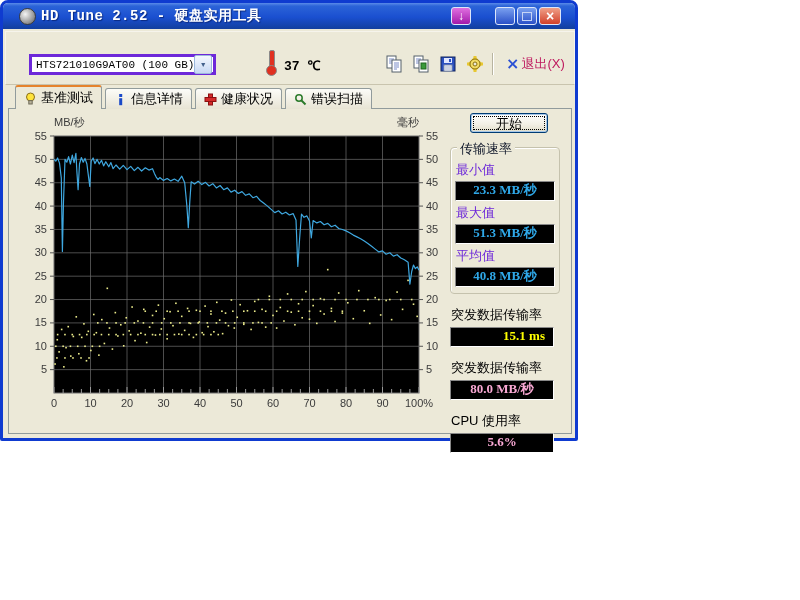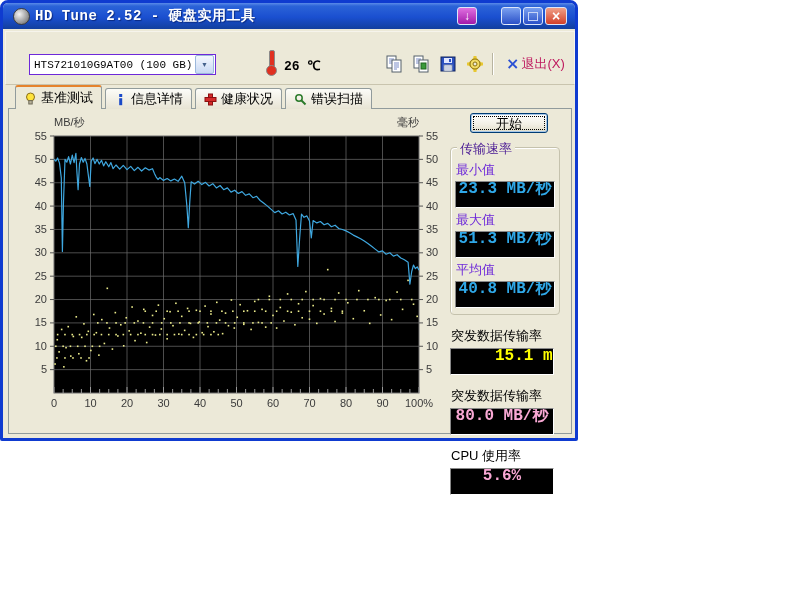--- a/index.html
+++ b/index.html
@@ -2,39 +2,39 @@
 <html><head>
 <meta charset="utf-8">
 <style>
   html,body{margin:0;padding:0;background:#fff;font-family:"Liberation Sans",sans-serif;}
   #canvas{position:relative;width:800px;height:600px;background:#fff;overflow:hidden;}
   .window{position:absolute;left:0;top:0;width:578px;height:441px;border:3px solid #0f3bd0;
           border-radius:8px 8px 2px 2px;background:#ECE9D8;box-sizing:border-box;}
   
   .titlebar{position:absolute;left:0;top:0;right:0;height:26px;border-radius:5px 5px 0 0;
     background:linear-gradient(180deg,#5a8ae8 0%,#2b63d8 12%,#1a4fd0 55%,#123f9e 100%);
-    display:flex;align-items:center;padding:0 8px;}
+    display:flex;align-items:center;padding:0 14px;}
   .app-icon{width:15px;height:15px;border-radius:50%;margin:0 5px 0 2px;
     background:radial-gradient(circle at 35% 35%,#f4f4f4,#9a9a9a 60%,#5a5a5a);border:1px solid #3c3c3c;}
   .title-text{color:#fff;font-family:"Liberation Mono",monospace;font-weight:bold;font-size:14px;
     text-shadow:1px 1px 1px #0a2a80;letter-spacing:0.5px;flex:1;white-space:nowrap;overflow:hidden;}
   .tb-btn{width:20px;height:18px;border-radius:3px;border:1px solid #dce6fa;margin-left:2px;
     display:flex;align-items:center;justify-content:center;color:#fff;font-weight:bold;
     font-size:12px;line-height:1;box-sizing:border-box;cursor:default;}
   .tb-down{background:linear-gradient(180deg,#e070e0,#a21aaa);margin-right:22px;}
   .tb-min{background:linear-gradient(180deg,#7aa0f0,#2a50c8);}
   .tb-max{background:linear-gradient(180deg,#7aa0f0,#2a50c8);}
   .tb-close{background:linear-gradient(180deg,#f0a088,#d2402a);width:22px;font-size:14px;}
   .max-glyph{width:8px;height:7px;border:1px solid #c6d4f6;display:inline-block;}
   .min-glyph{display:inline-block;transform:translateY(3px);}
   
   .toolbar{position:absolute;left:2px;top:28px;width:568px;height:52px;
     border:1px solid #f6f4ec;border-bottom:1px solid #c9c4ae;}
   .combo{position:absolute;left:23px;top:22px;width:187px;height:21px;background:#fff;
-    border:1px solid #6d28d9;display:flex;align-items:center;box-sizing:border-box;}
+    border:3px solid #6d28d9;display:flex;align-items:center;box-sizing:border-box;}
   .combo-text{flex:1;font-family:"Liberation Mono",monospace;font-size:11px;color:#000;padding-left:4px;white-space:nowrap;}
   .combo-btn{width:17px;height:17px;margin-right:1px;border:1px solid #9cb8dc;border-radius:2px;
     background:linear-gradient(180deg,#f4f8fe,#c8d8f4);display:flex;align-items:center;justify-content:center;
     font-size:7px;color:#44618c;}
   .thermo{position:absolute;left:259px;top:18px;width:12px;height:26px;}
   .thermo .stem{position:absolute;left:4px;top:0;width:4px;height:18px;background:#e03020;border:1px solid #8a8a8a;border-radius:2px 2px 0 0;}
   .thermo .bulb{position:absolute;left:1px;top:15px;width:9px;height:9px;background:#e03020;border:1px solid #8a8a8a;border-radius:50%;}
   .temp-label{position:absolute;left:278px;top:24px;font-family:"Liberation Mono",monospace;font-weight:bold;font-size:13px;color:#000;}
   .tool-icons{position:absolute;left:378px;top:21px;display:flex;align-items:center;}
   .ticon{width:20px;height:20px;margin-right:7px;display:flex;align-items:center;justify-content:center;}
@@ -55,24 +55,24 @@
     border:1px solid #919B9C;box-sizing:border-box;}
   
   .chart-svg{position:absolute;left:20px;top:2px;}
   
   .rightcol{position:absolute;left:441px;top:4px;width:118px;}
   .start-btn{display:block;margin-left:20px;width:78px;height:20px;border:1px solid #003c74;border-radius:3px;
     background:linear-gradient(180deg,#ffffff,#f2efe4 60%,#e0dcc8);box-shadow:inset 0 0 0 1px #a8c8e8;
     font-size:13px;color:#000;text-align:center;line-height:18px;outline:1px dotted #000;outline-offset:-4px;cursor:default;}
   .groupbox{position:relative;margin-top:14px;width:110px;border:1px solid #c5c2ad;border-radius:4px;
     box-shadow:inset 1px 1px 0 #fff;padding:10px 4px 6px 4px;box-sizing:border-box;}
-  .group-title{position:absolute;top:-8px;left:6px;background:#ECE9D8;padding:0 3px;font-size:13px;color:#4c1d95;}
+  .group-title{position:absolute;top:-8px;left:6px;background:#ECE9D8;padding:0 3px;font-size:13px;color:#0f172a;}
   .stat-label{font-size:13px;color:#6d28d9;margin:3px 1px 2px 1px;white-space:nowrap;}
-  .valbox{height:27px;background:#000;border:1px solid #888;border-right-color:#fff;border-bottom-color:#fff;
-    text-align:center;font-family:Liberation Mono, monospace;font-weight:bold;font-size:16px;line-height:15px;
+  .valbox{height:20px;background:#000;border:1px solid #888;border-right-color:#fff;border-bottom-color:#fff;
+    text-align:center;font-family:Liberation Serif, serif;font-weight:bold;font-size:13px;line-height:15px;
     box-sizing:border-box;white-space:nowrap;overflow:hidden;}
   .w92{width:100px;}
   .w96{width:104px;margin-left:0;}
   .val-blue{color:#2FA8E8;}
   .val-yellow{color:#FFFF00;padding-left:44px;}
   .val-white{color:#f9a8d4;}
   .outer-label{font-size:13px;color:#000;margin:12px 0 3px 1px;white-space:nowrap;}
 </style>
 </head>
 <body>
@@ -99,21 +99,21 @@
 
     <div class="toolbar">
       <div class="combo">
         <span class="combo-text">HTS721010G9AT00 (100 GB)</span>
         <span class="combo-btn">▼</span>
       </div>
       <div class="thermo">
         <div class="stem"></div>
           <div class="bulb"></div>
       </div>
-      <div class="temp-label">26 ℃</div>
+      <div class="temp-label">37 ℃</div>
 
       <div class="tool-icons">
         <div class="ticon">
           <svg width="18" height="18">
             <rect x="2" y="1" width="9" height="12" fill="#ffffff" stroke="#55606a"></rect>
             <path d="M4 4h5M4 6h5M4 8h5" stroke="#7b8cc8" stroke-width="1"></path>
             <rect x="7" y="5" width="9" height="12" fill="#ffffff" stroke="#55606a"></rect>
             <path d="M9 8h5M9 10h5M9 12h5M9 14h3" stroke="#7b8cc8" stroke-width="1"></path>
           </svg>
         </div>

